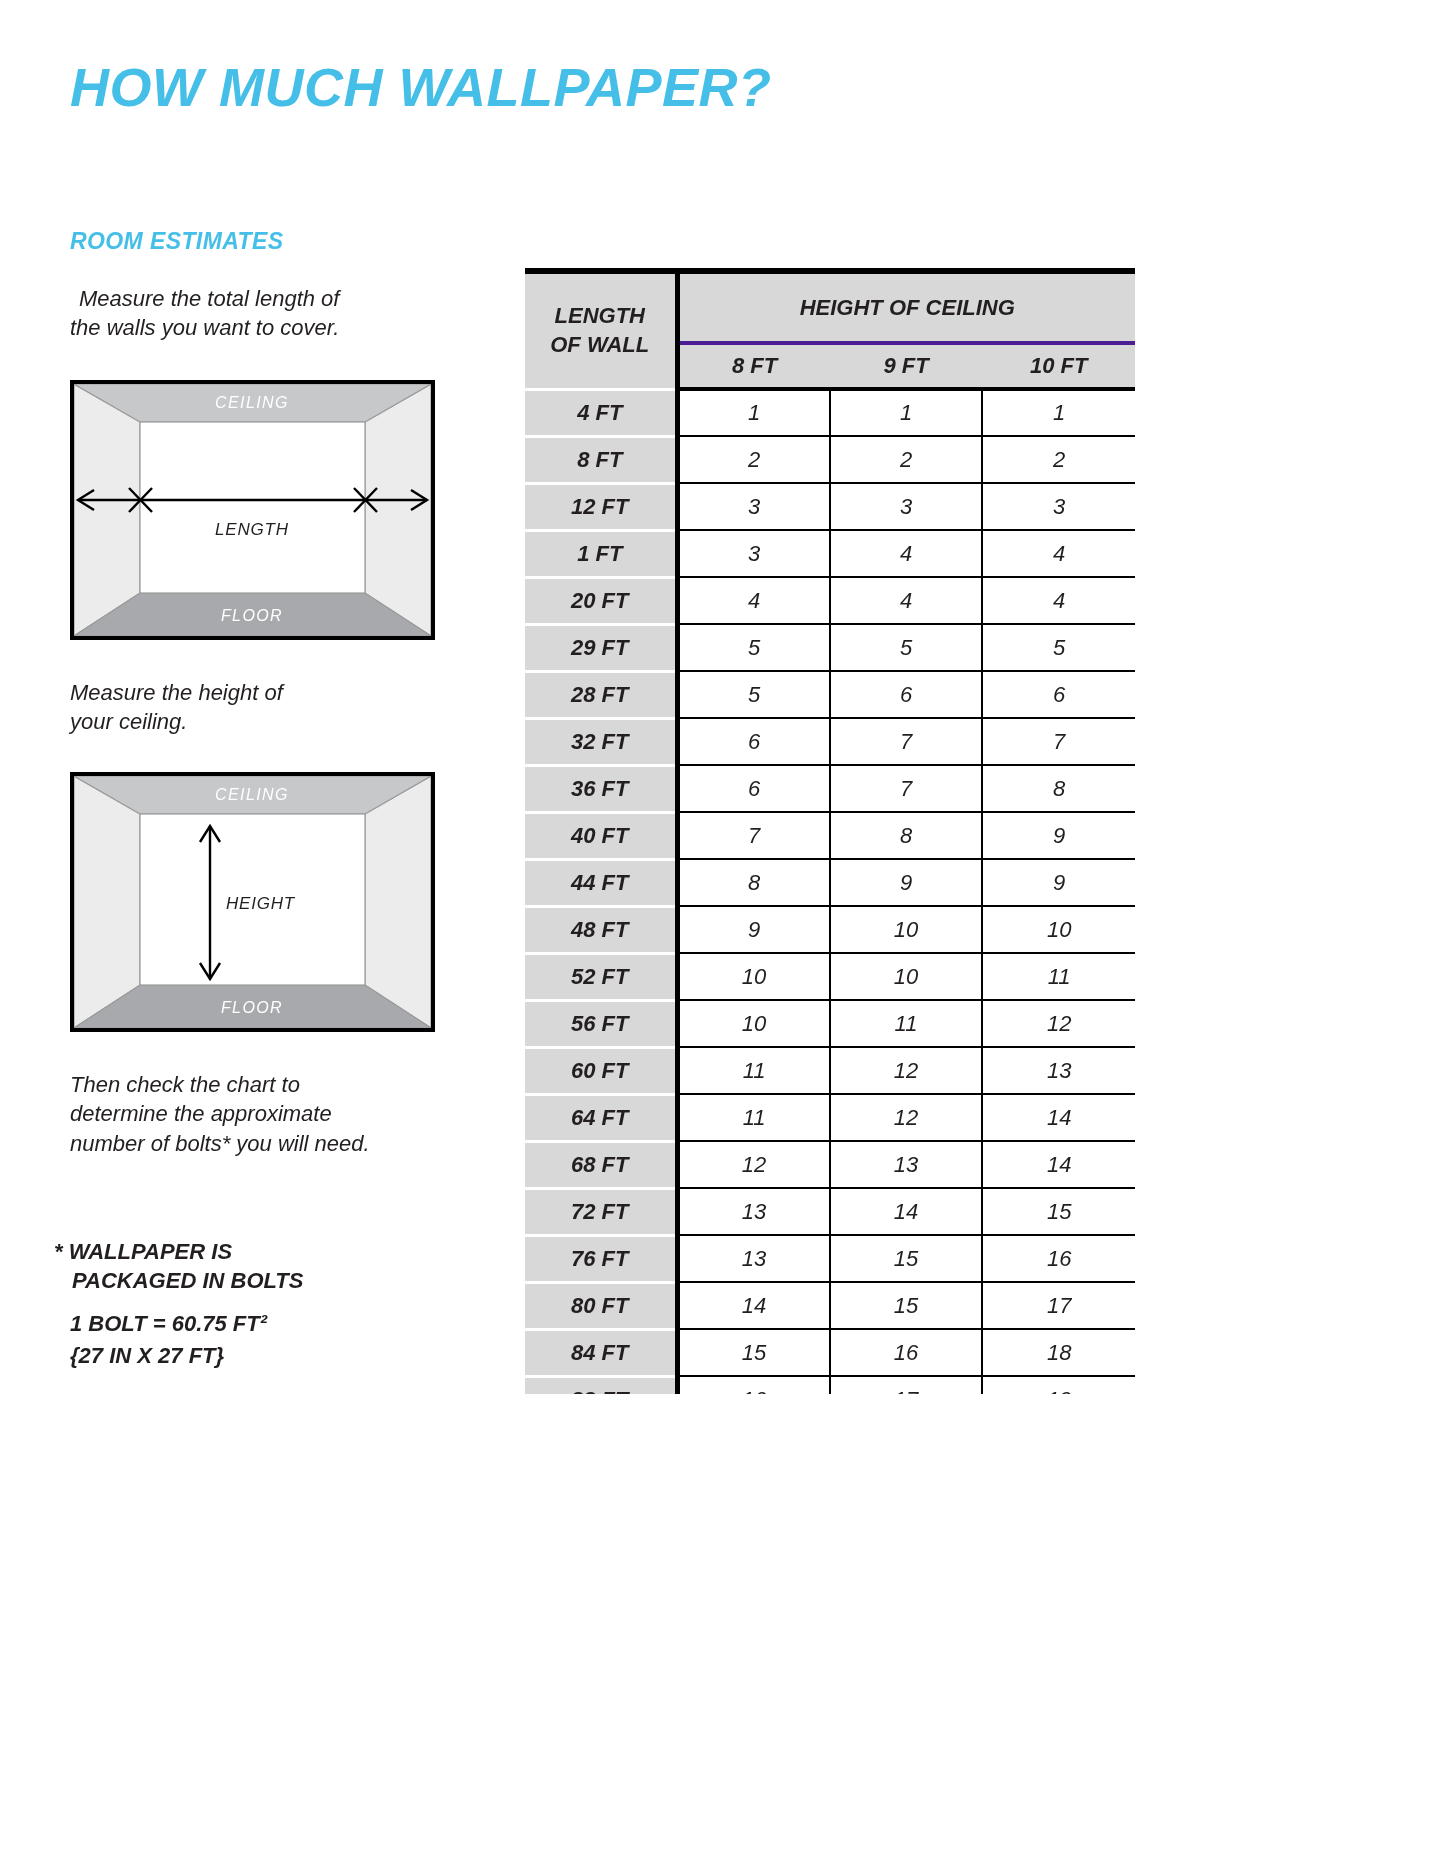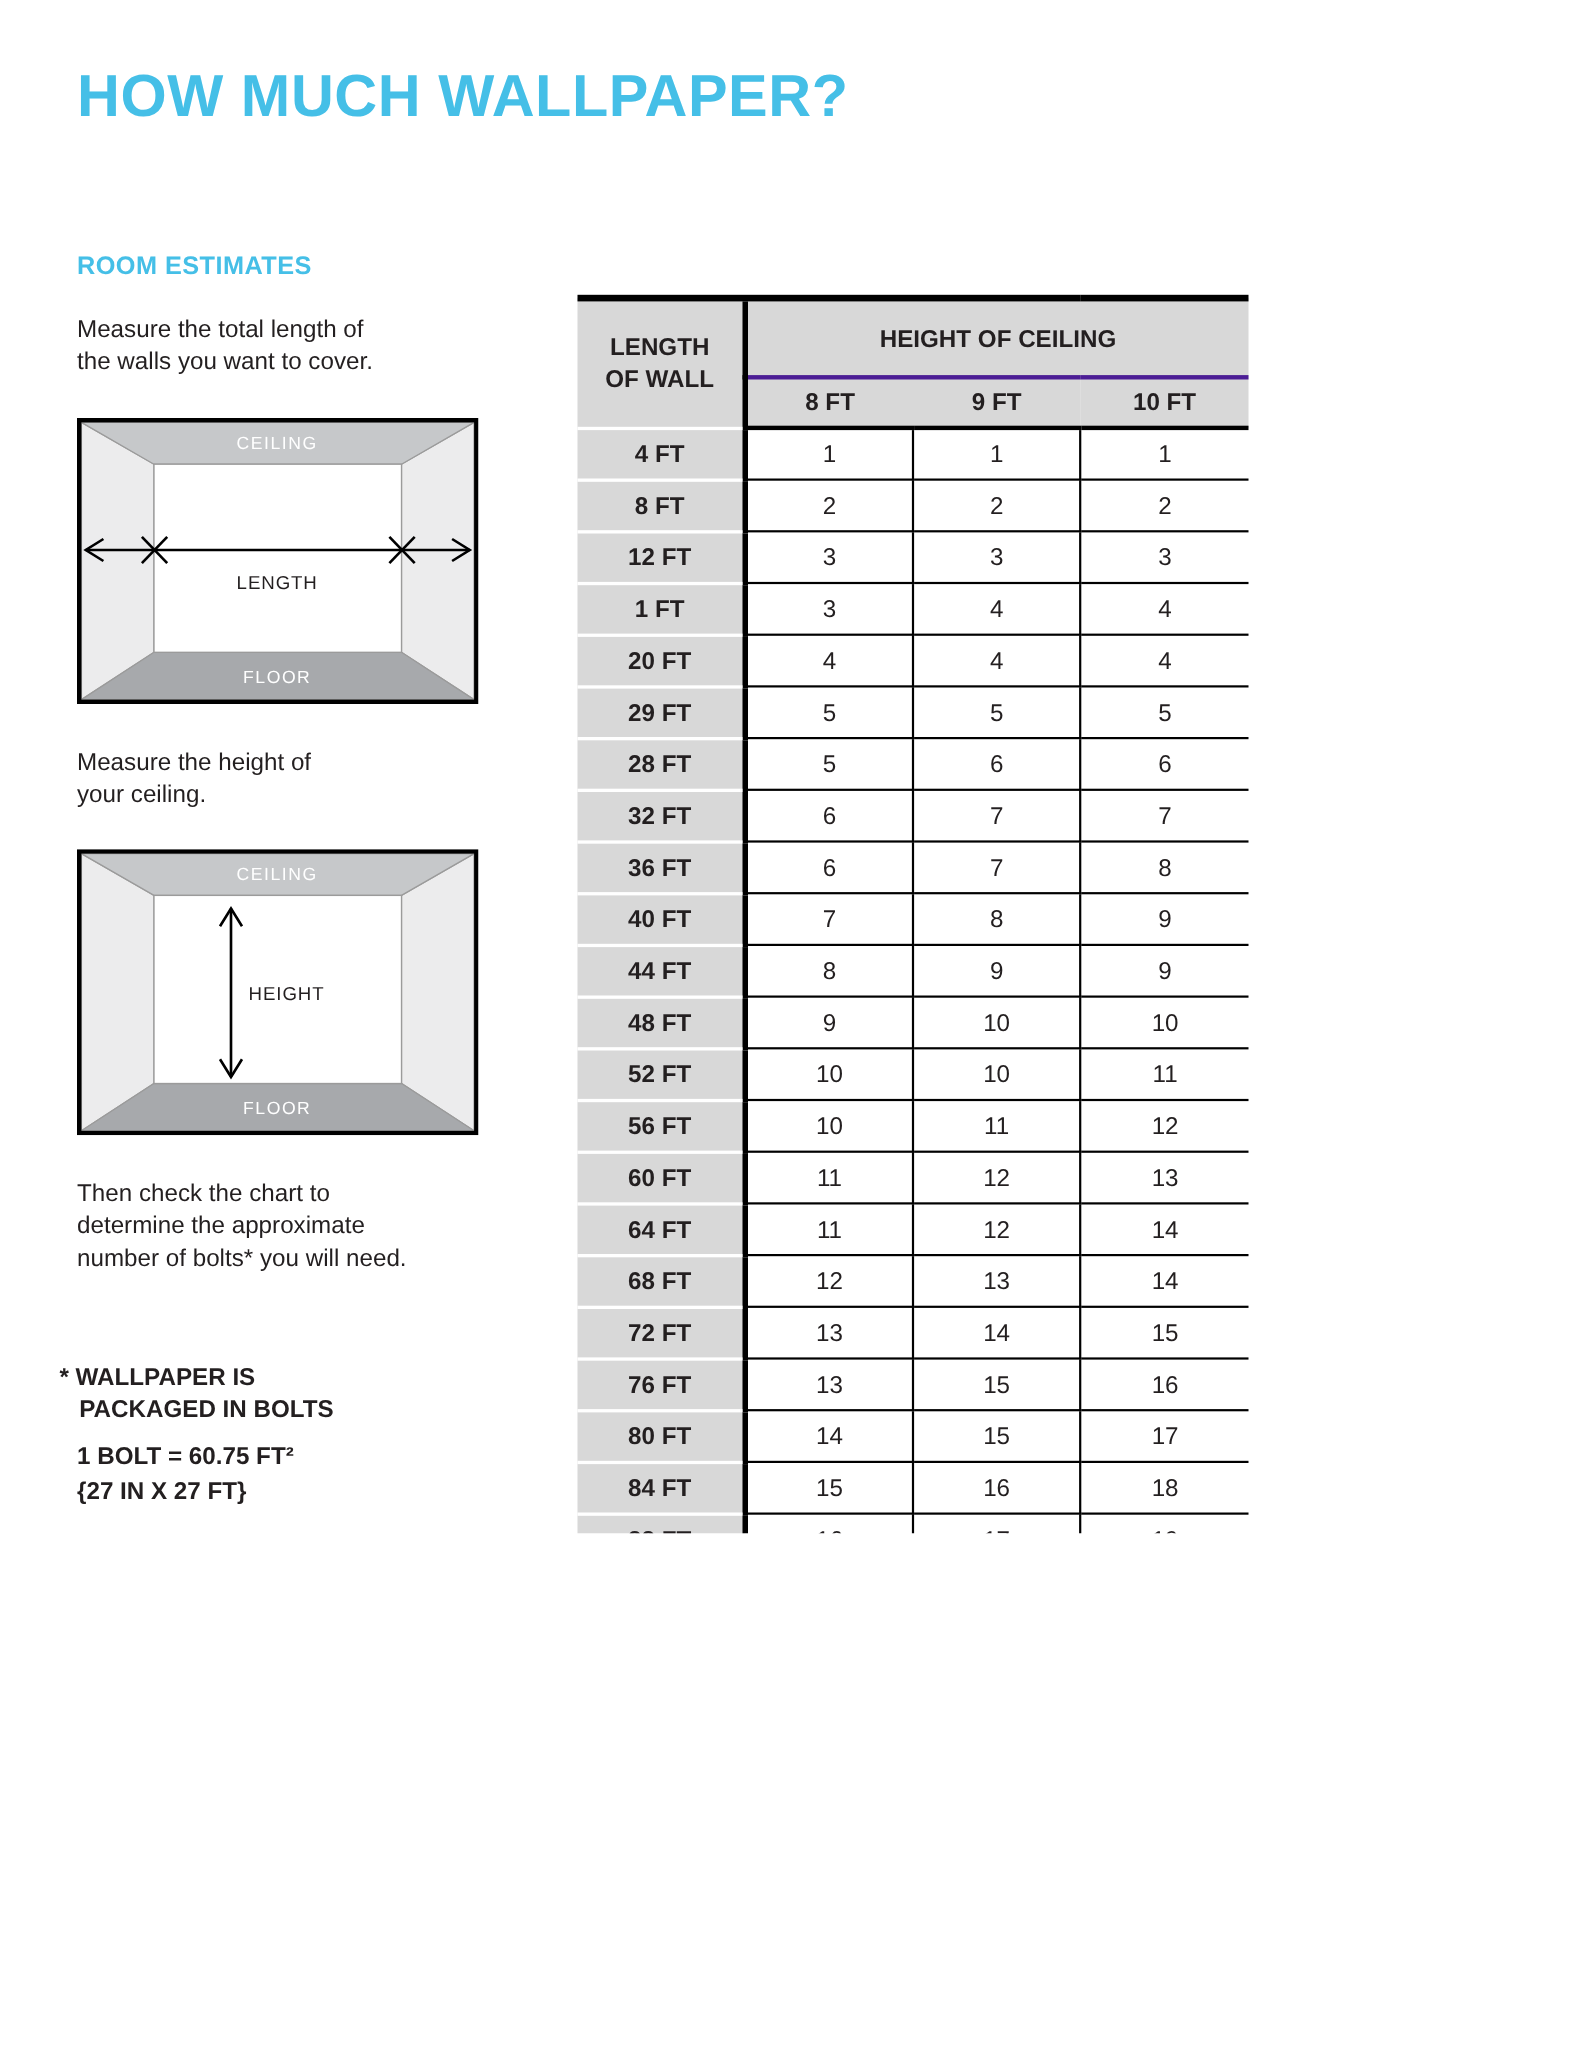--- a/index.html
+++ b/index.html
@@ -4,39 +4,40 @@
 <style>
   * { margin:0; padding:0; box-sizing:border-box; }
   html,body { background:#ffffff; }
   .page {
     position:relative;
     width:1445px; height:1394px;
     background:#ffffff;
     font-family:"Liberation Sans", sans-serif;
     color:#231f20;
     overflow:hidden;
+    font-style:italic;
   }
   .title {
     position:absolute; left:70px; top:56px;
     font-size:54px; font-weight:bold; color:#45bfe7;
     letter-spacing:0.5px;
   }
   .section-heading {
     position:absolute;
     font-size:23px; font-weight:bold; color:#45bfe7;
     letter-spacing:0.4px;
     text-align:right;
   }
   .heading-room { left:70px; top:228px; }
   .heading-table { left:525px; top:228px; width:610px; text-align:center; }
   .para {
     position:absolute; left:70px;
     font-size:22px; line-height:1.33; color:#231f20;
   }
-  .para1 { top:284px; }
+  .para1 { top:284px;text-align:right; }
   .para2 { top:678px; }
   .para3 { top:1070px; }
   .note {
     position:absolute; left:54px; top:1238px;
     font-size:22px; font-weight:bold; line-height:1.3;
   }
   .note .indent { padding-left:18px; }
   .bolt-info {
     position:absolute; left:70px; top:1308px;
     font-size:22px; font-weight:bold; line-height:1.45;

